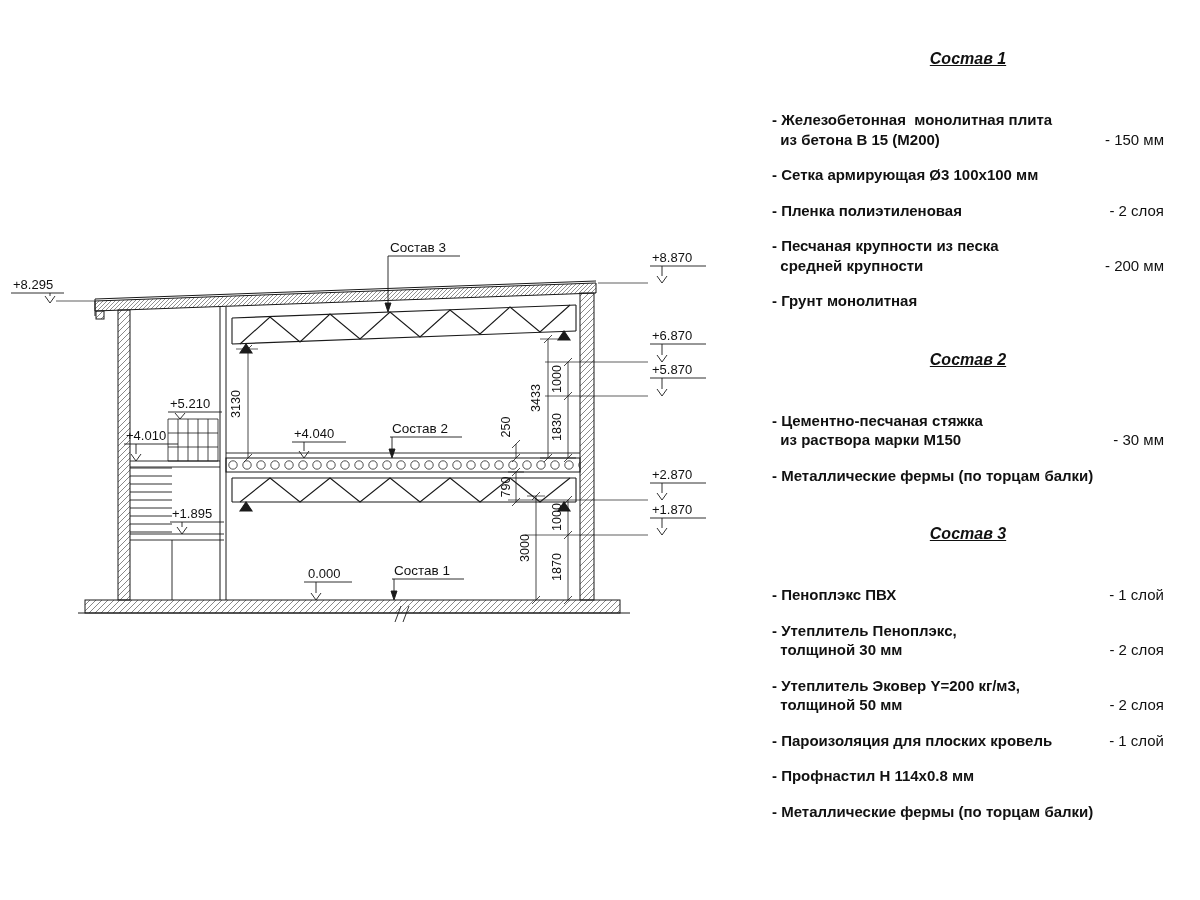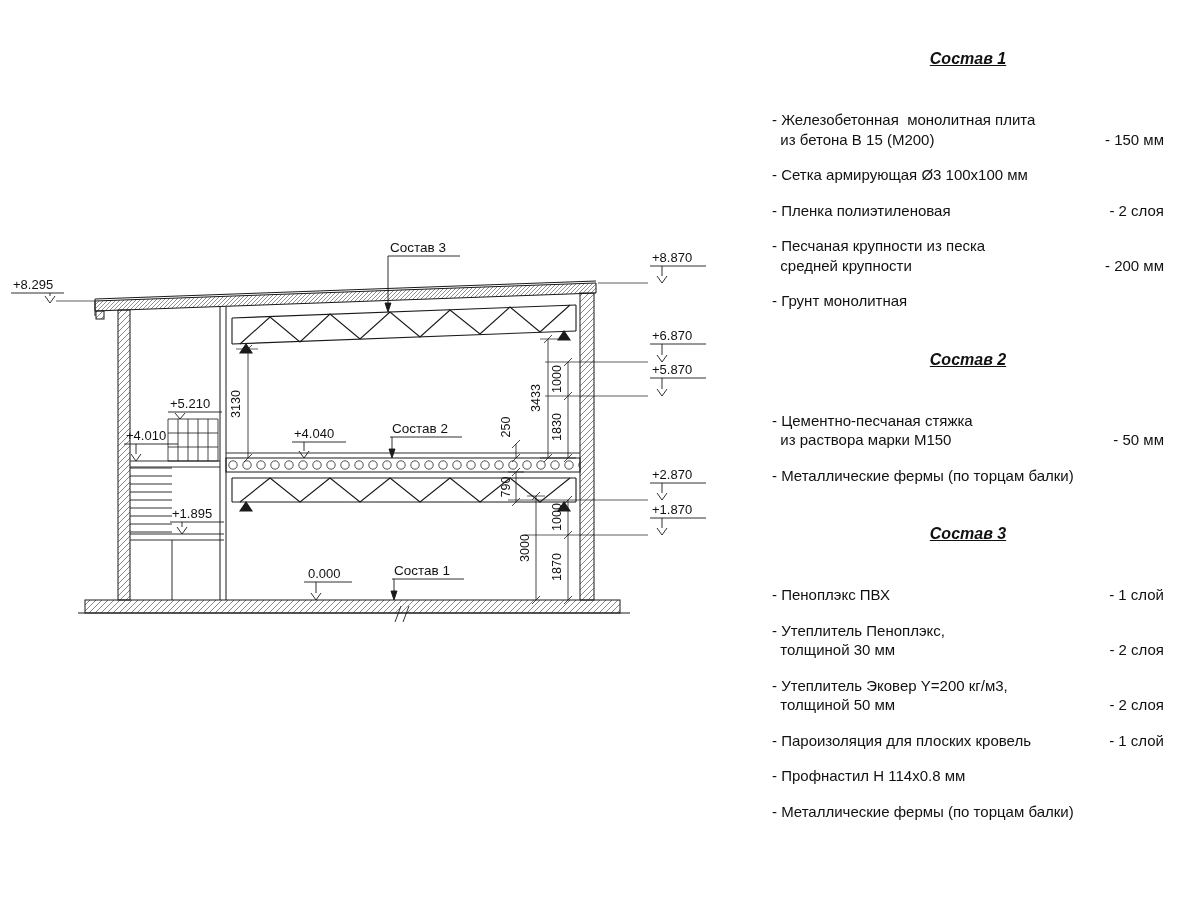--- a/index.html
+++ b/index.html
@@ -7,21 +7,21 @@
               font-family:"Liberation Sans", sans-serif; color:#111; }
   .canvas { position:relative; width:1200px; height:900px; overflow:hidden; background:#fff; }
   .drawing { position:absolute; left:0; top:0; }
 
   .spec-panel { position:absolute; left:772px; top:50px; width:392px; }
   .spec { margin-bottom:40px; }
   .spec-title { font-size:16px; font-style:italic; font-weight:bold; text-decoration:underline;
                 text-align:center; margin:0 0 42px 0; }
   .spec-item { display:flex; justify-content:space-between; align-items:flex-end;
                margin-bottom:16px; font-size:15px; line-height:1.3; }
-  .spec-label { white-space:pre-wrap; }
+  .spec-label { white-space:pre-wrap;font-weight:bold; }
   .spec-value { white-space:nowrap; padding-left:10px; }
 
   svg text { font-family:"Liberation Sans", sans-serif; fill:#111; stroke:none; }
   .et { font-size:13px; }
   .dm { font-size:12.5px; }
   .lb { font-size:13.5px; }
 </style>
 </head>
 <body>
 
@@ -288,21 +288,21 @@
         <span class="spec-label">- Грунт монолитная</span>
         <span class="spec-value"></span>
       </div>
     </section>
 
     <section class="spec">
       <h2 class="spec-title">Состав 2</h2>
       <div class="spec-item">
         <span class="spec-label">- Цементно-песчаная стяжка
   из раствора марки М150</span>
-        <span class="spec-value">- 50 мм</span>
+        <span class="spec-value">- 30 мм</span>
       </div>
       <div class="spec-item">
         <span class="spec-label">- Металлические фермы (по торцам балки)</span>
         <span class="spec-value"></span>
       </div>
     </section>
 
     <section class="spec">
       <h2 class="spec-title">Состав 3</h2>
       <div class="spec-item">

